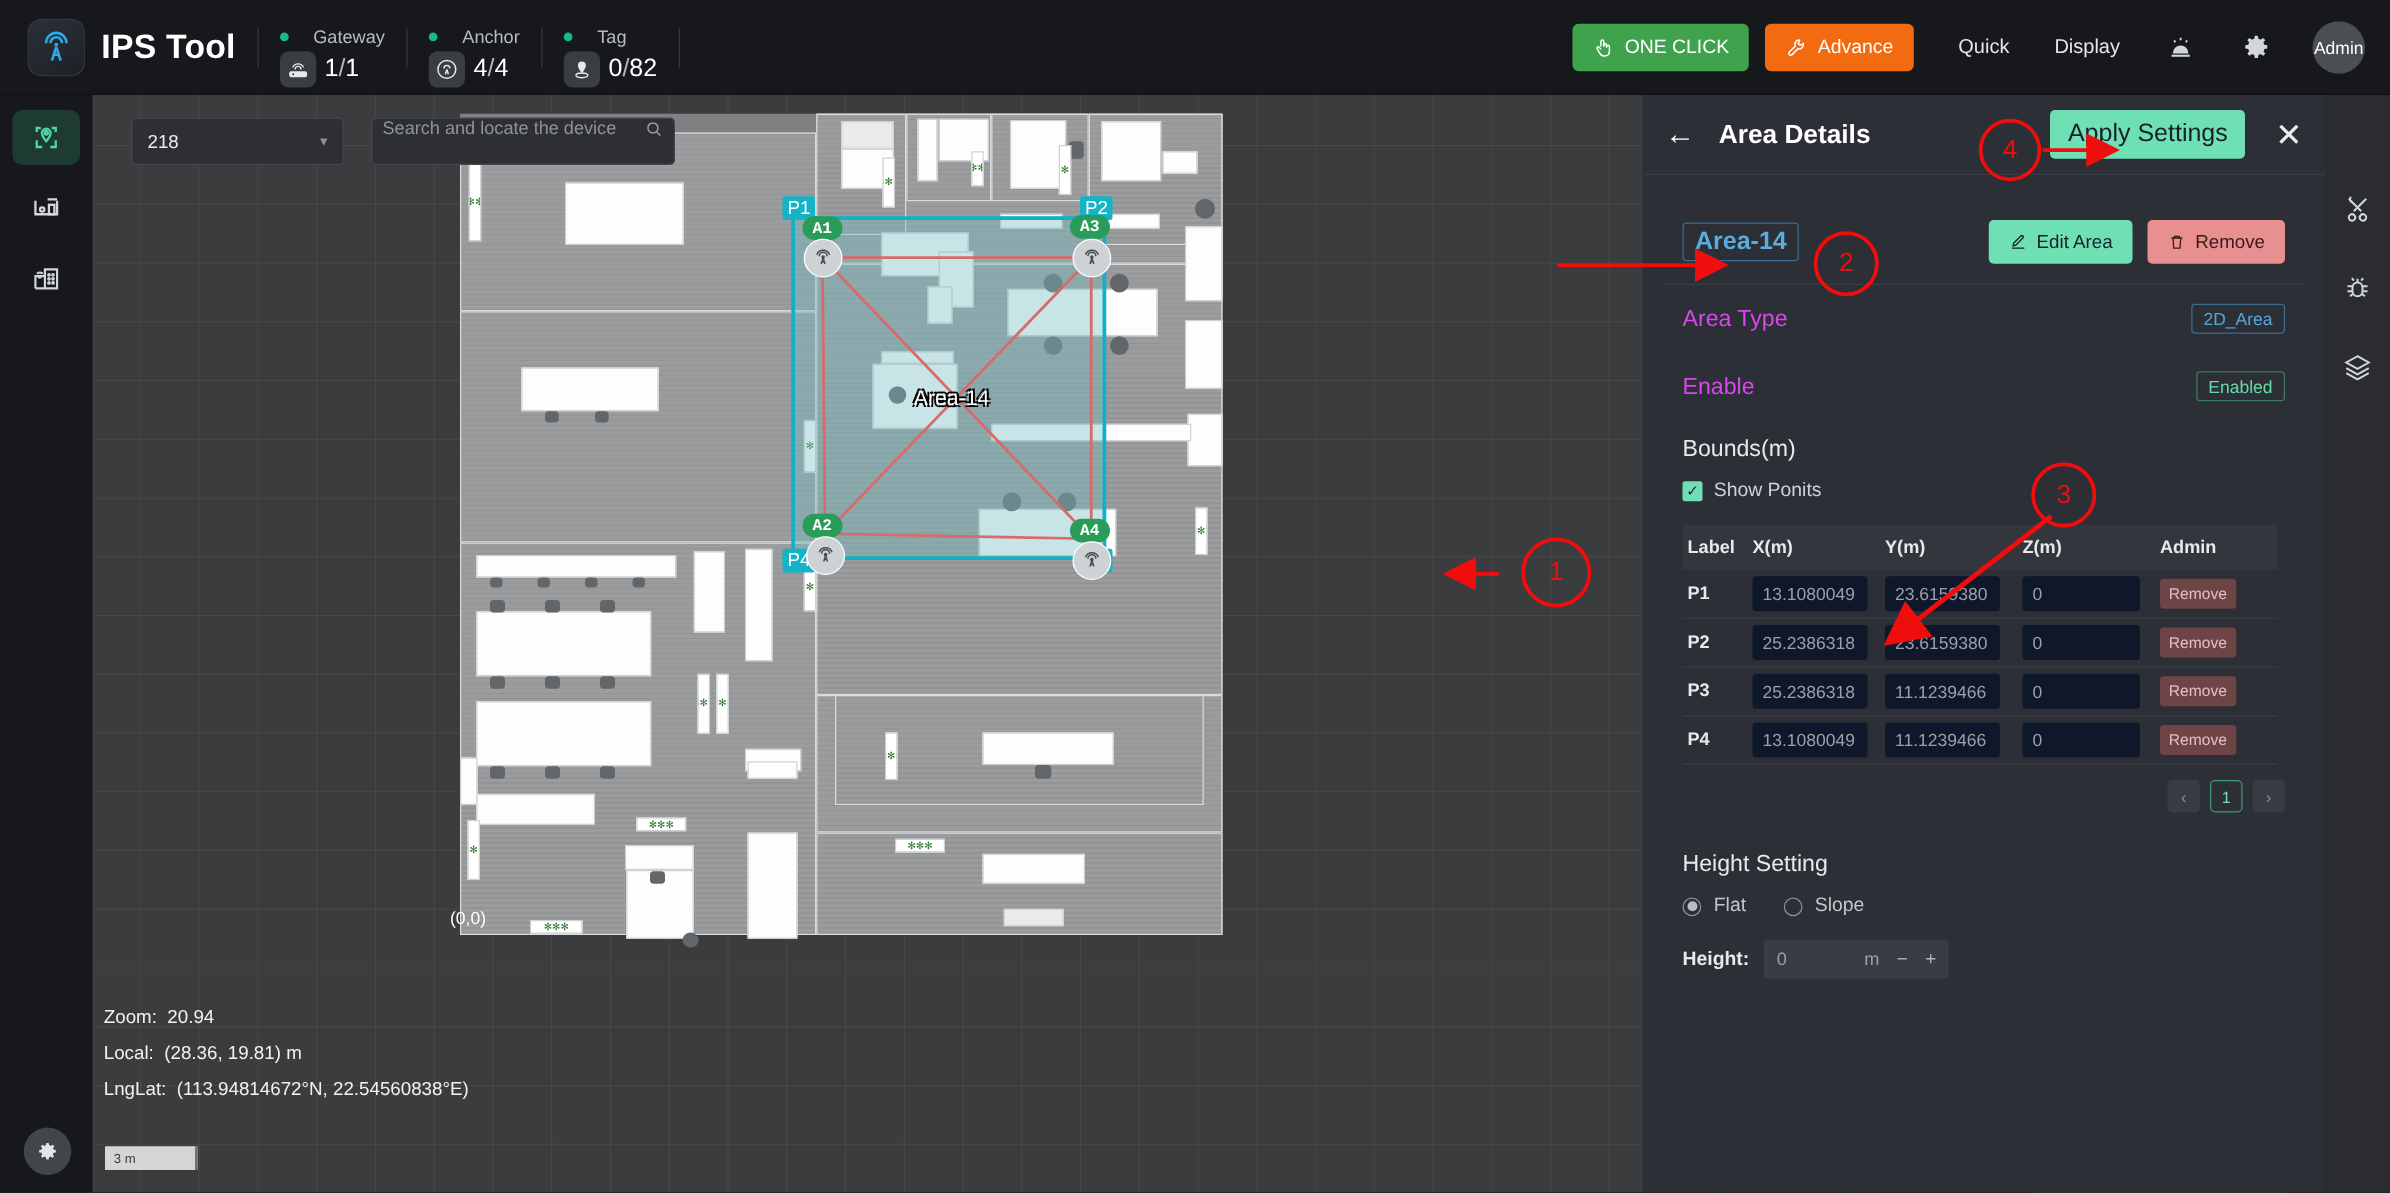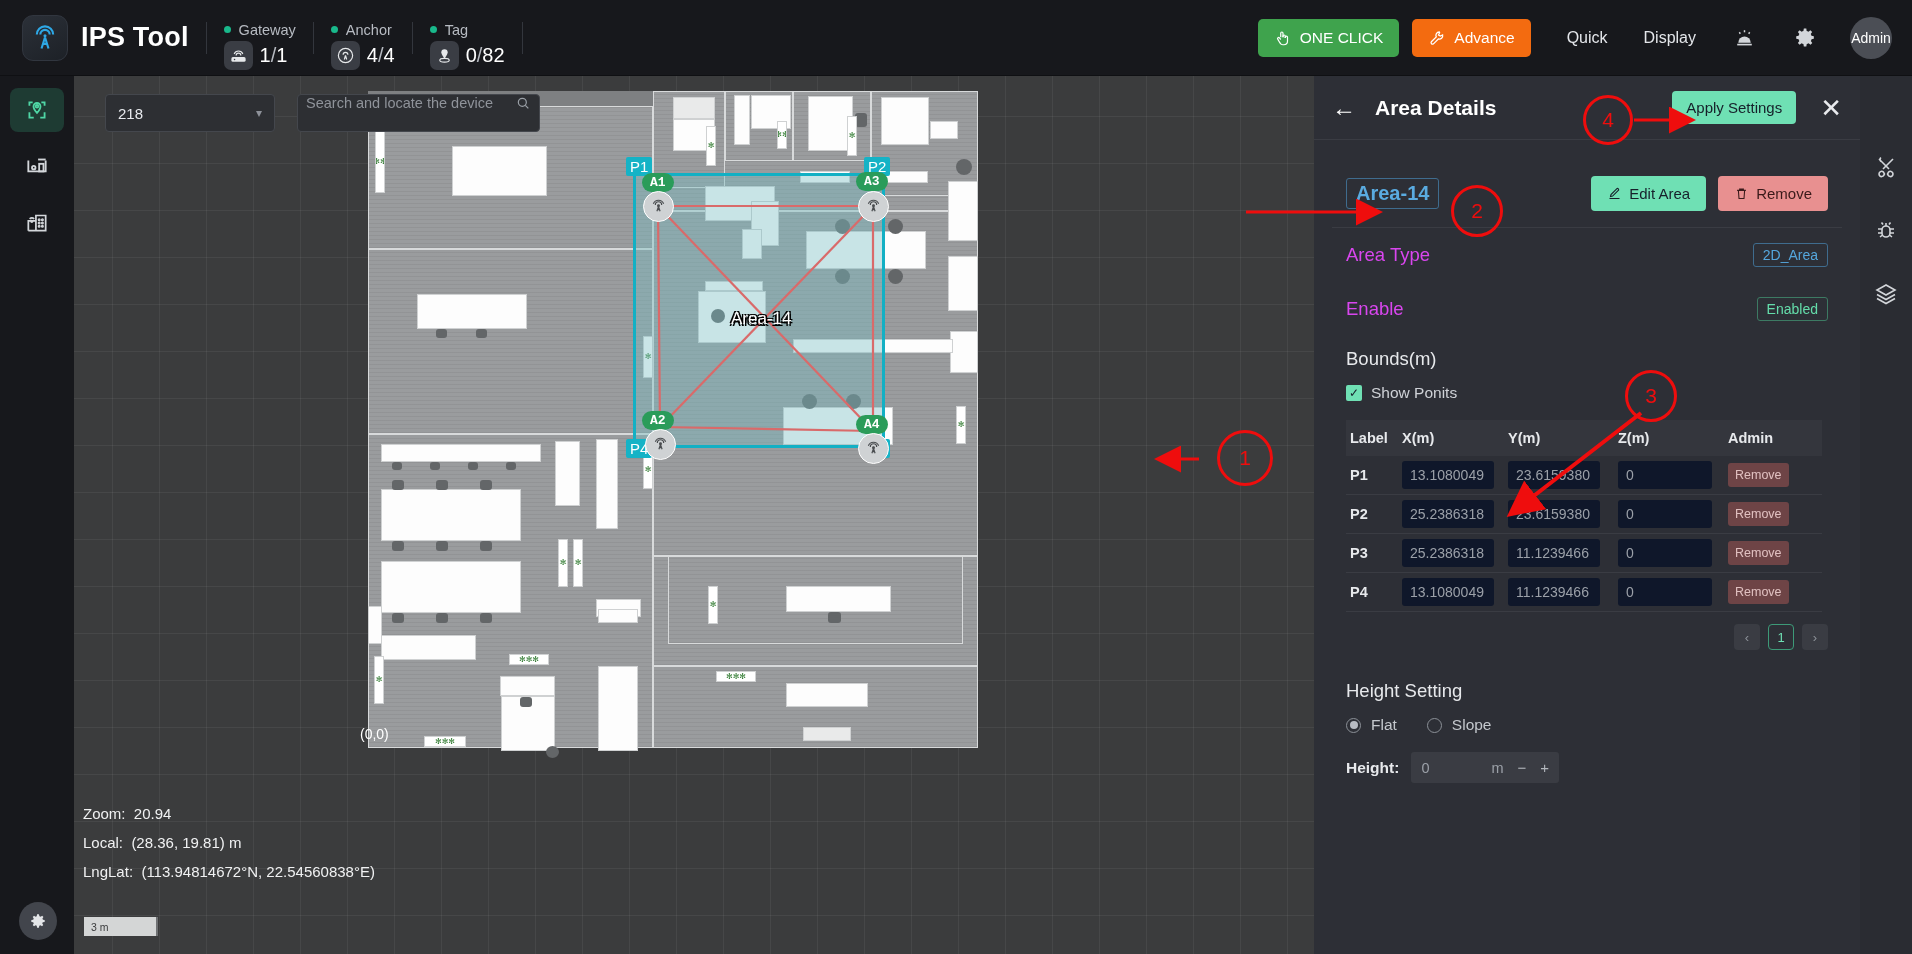--- a/index.html
+++ b/index.html
@@ -24,21 +24,21 @@
     border: 1px solid #31363f;
   }
   .logo-box svg { width: 28px; height: 28px; }
   .brand {
     color: #fff; font-size: 27px; font-weight: bold; margin-left: 13px;
     letter-spacing: .2px;
   }
   .hdiv { width: 1px; height: 32px; background: #33363d; margin: 0 17px; }
 
   .stat { display: flex; flex-direction: column; justify-content: center; height: 54px; }
-  .stat-top { display: flex; align-items: center; gap: 8px; margin-bottom: 3px; margin-top: 16px; }
+  .stat-top { display: flex; align-items: center; gap: 20px; margin-bottom: 3px; margin-top: 16px; }
   .dot { width: 7px; height: 7px; border-radius: 50%; background: #19b88b; }
   .stat-label { color: #b7bbc2; font-size: 14.5px; }
   .stat-bot { display: flex; align-items: center; gap: 7px; }
   .stat-ico {
     width: 29px; height: 29px; border-radius: 7px; background: #3a3d44;
     display: flex; align-items: center; justify-content: center;
   }
   .stat-ico svg { width: 19px; height: 19px; }
   .stat-val { color: #fff; font-size: 20px; }
   .stat-val .sep { color: #b6bac1; }
@@ -169,21 +169,21 @@
     position: absolute; top: 76px; right: 52px; width: 546px; height: 878px;
     background: #2d2f36;
   }
   .panel-head {
     height: 64px; display: flex; align-items: center; padding: 0 18px;
     border-bottom: 1px solid #3a3c43;
   }
   .back-arrow { color: #fff; font-size: 24px; cursor: pointer; line-height: 1; }
   .panel-title { color: #fff; font-size: 21px; font-weight: bold; margin-left: 19px; }
   .apply-btn {
-    background: #6fe0b4; color: #16202a; font-size: 15px; border: none;
+    background: #6fe0b4; color: #16202a; font-size: 20px; border: none;
     border-radius: 4px; padding: 8px 14px; cursor: pointer; margin-left: auto;
     font-family: "Liberation Sans", sans-serif;
   }
   .close-x { color: #e9ebee; font-size: 26px; margin-left: 24px; cursor: pointer; line-height:1; }
 
   .name-row {
     margin: 20px 18px 0; padding: 16px 14px; display: flex; align-items: center;
     border-bottom: 1px solid #3a3c43;
   }
   .area-chip {

